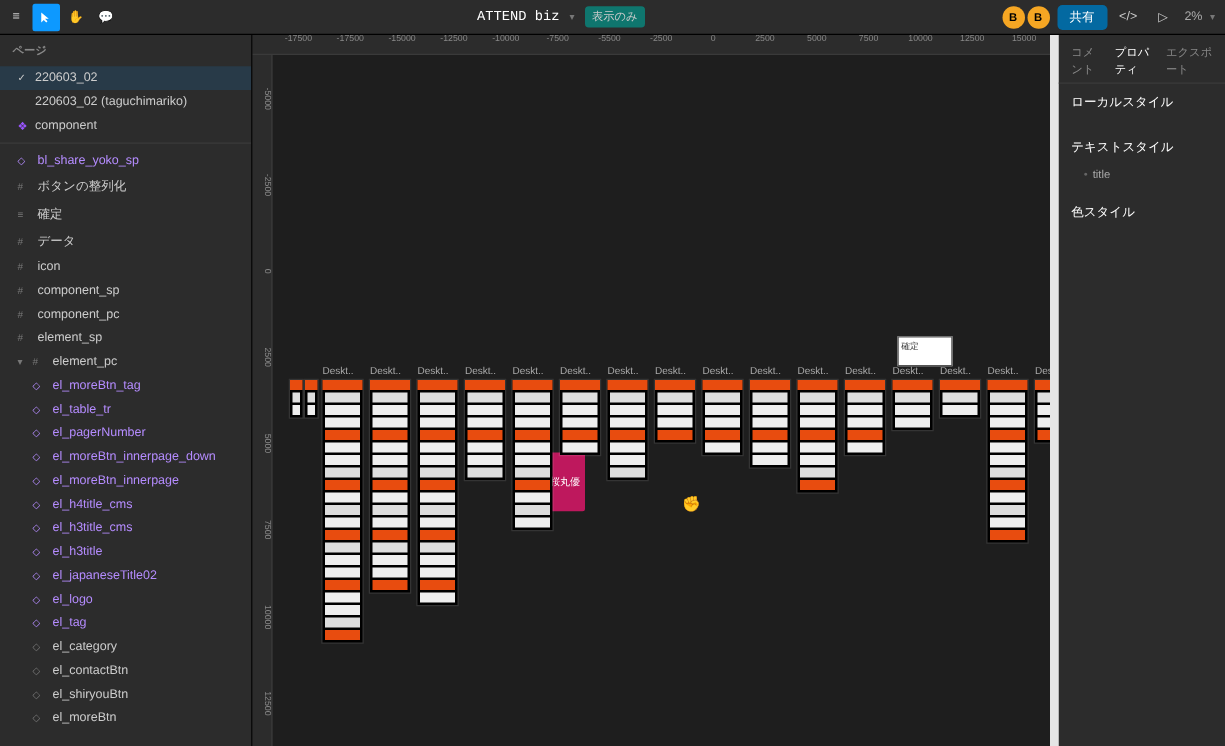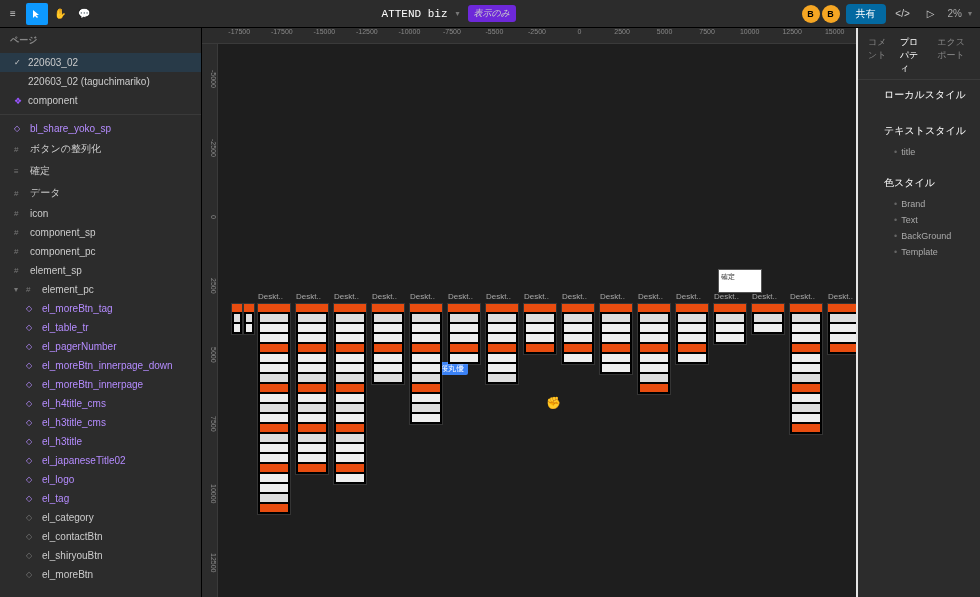--- a/index.html
+++ b/index.html
@@ -20,21 +20,21 @@
   background: #2c2c2c;
   display: flex;
   align-items: center;
   border-bottom: 1px solid #000;
 }
 .tool-left { display: flex; align-items: center; gap: 2px; padding-left: 2px; }
 .tool-btn { width: 22px; height: 22px; display: flex; align-items: center; justify-content: center; color: #ccc; border-radius: 2px; }
 .tool-btn.active { background: #0d99ff; color: #fff; }
 .toolbar-center { flex: 1; display: flex; align-items: center; justify-content: center; gap: 8px; }
 .file-name { font-size: 11px; color: #fff; font-family: Liberation Mono, monospace; }
-.view-badge { background: #6d28d9; padding: 2px 6px; border-radius: 3px; font-size: 9px; color: #ccc; font-style: italic; }
+.view-badge { background: #0f766e; padding: 2px 6px; border-radius: 3px; font-size: 9px; color: #ccc; }
 .tool-right { display: flex; align-items: center; gap: 6px; padding-right: 8px; }
 .avatar { width: 18px; height: 18px; border-radius: 50%; display: flex; align-items: center; justify-content: center; font-size: 9px; font-weight: bold; }
 .share-btn { background: #0369a1; color: #fff; padding: 3px 10px; border-radius: 4px; font-size: 10px; font-weight: 500; }
 .zoom { color: #aaa; font-size: 10px; }
 
 .main { flex: 1; display: flex; overflow: hidden; }
 
 .left-panel {
   width: 202px;
   background: #2c2c2c;
@@ -72,33 +72,33 @@
 .frame {
   position: absolute;
   background: #000000;
   box-shadow: 0 0 0 1px rgba(255,255,255,0.1);
 }
 .frame-label { position: absolute; top: -12px; left: 0; font-size: 8px; color: #aaa; white-space: nowrap; }
 .frame-hdr { height: 8px; background: #e84c0f; }
 .frame-row { height: 8px; margin: 2px; background: #eee; }
 .frame-row.o { background: #e84c0f; }
 .frame-row.g { background: #ddd; }
-.cursor-tag { position: absolute; background: #3b82f6; color: #fff; padding: 1px 4px; font-size: 8px; border-radius: 2px; text-align: center; }
+.cursor-tag { position: absolute; background: #be185d; color: #fff; padding: 18px 4px; font-size: 8px; border-radius: 2px; text-align: center; }
 .hand-cursor { position: absolute; font-size: 12px; color: #fff; }
 .selection-box { position: absolute; border: 1px solid #555; background: #fff; font-size:7px; color:#333; padding:2px; }
 
 .right-panel {
-  width: 124px;
+  width: 140px;
   background: #2c2c2c;
-  border-left: 2px solid #e5e5e5;
+  border-left: 7px solid #e5e5e5;
   padding: 4px 0;
 }
 .rp-tabs { display: flex; gap: 10px; padding: 4px 10px; font-size: 9px; color: #888; border-bottom: 1px solid #3a3a3a; }
 .rp-tabs .active { color: #fff; }
-.rp-section { padding: 8px 10px; margin-left: 16px; }
+.rp-section { padding: 8px 10px; }
 .rp-title { font-size: 10px; color: #fff; margin-bottom: 6px; font-weight: 500;}
 .rp-item { font-size: 9px; color: #aaa; padding: 3px 0 3px 10px; display:flex; align-items:center; gap:4px; }
 .rp-item::before { content:"•"; color:#666; }
 ::-webkit-scrollbar { width: 6px; }
 ::-webkit-scrollbar-thumb { background: #555; }
 </style>
 </head>
 <body>
 
 <div class="toolbar">
@@ -504,21 +504,15 @@
       <div class="rp-title">ローカルスタイル</div>
     </div>
     <div class="rp-section">
       <div class="rp-title">テキストスタイル</div>
       <div id="text-styles">
           <div class="rp-item">title</div>
         </div>
     </div>
     <div class="rp-section">
       <div class="rp-title">色スタイル</div>
-      <div id="color-styles">
-          <div class="rp-item">Brand</div>
-          <div class="rp-item">Text</div>
-          <div class="rp-item">BackGround</div>
-          <div class="rp-item">Template</div>
-        </div>
     </div>
   </div>
 </div>
 
 </body></html>

